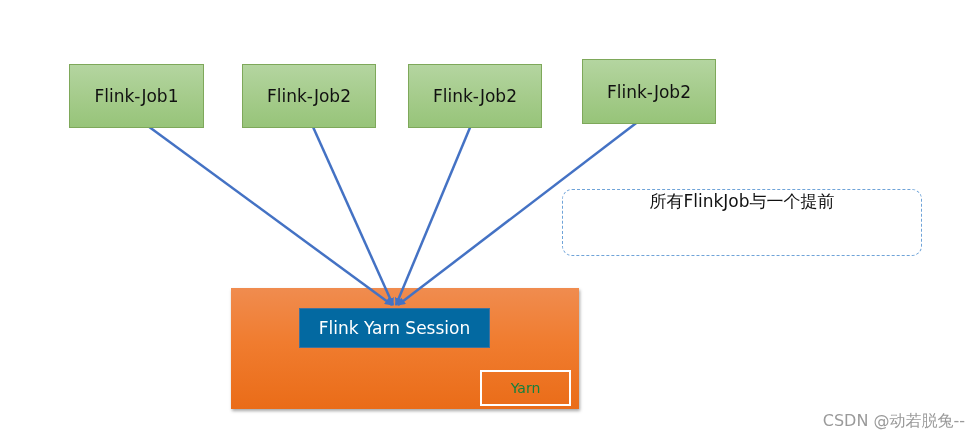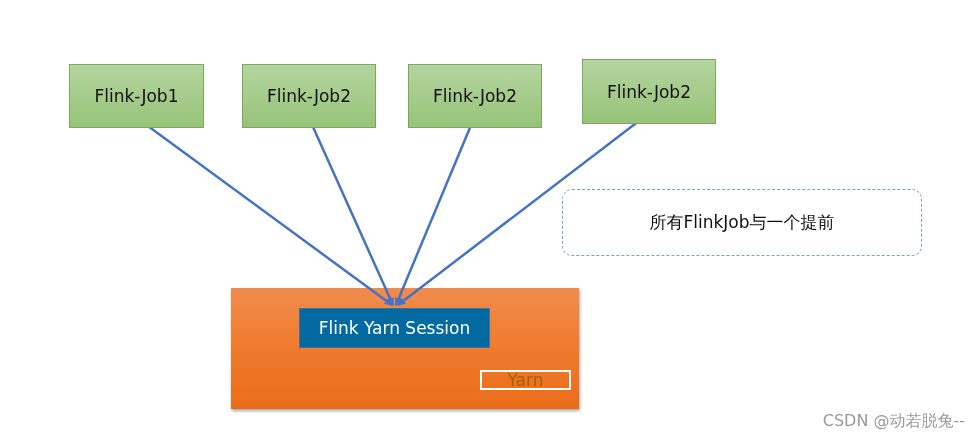--- a/index.html
+++ b/index.html
@@ -22,29 +22,29 @@
     background: linear-gradient(to bottom, #f08c4f 0%, #f07c2f 45%, #ea6c18 100%);
     box-shadow: 1px 2px 3px rgba(0,0,0,0.35);
   }
   .session-box {
     position: absolute; left: 299px; top: 308px; width: 191px; height: 40px;
     box-sizing: border-box; background: #0369a1; border: 1px solid #41719c;
     color: #ffffff; font-size: 17px;
     display: flex; align-items: center; justify-content: center;
   }
   .yarn-label {
-    position: absolute; left: 480px; top: 370px; width: 91px; height: 20px;
-    box-sizing: border-box; border: 2px solid #ffffff; color: #a16207; font-size: 17px;
+    position: absolute; left: 480px; top: 370px; width: 91px; height: 36px;
+    box-sizing: border-box; border: 2px solid #ffffff; color: #15803d; font-size: 14px;
     display: flex; align-items: center; justify-content: center;
   }
   .note {
     position: absolute; left: 562px; top: 189px; width: 360px; height: 67px;
     box-sizing: border-box; border: 1px dashed #6fa3d8; border-radius: 10px;
     color: #111; font-size: 17px; line-height: 23px; text-align: center;
-    display: flex; flex-direction: column; justify-content: center;
+    display: flex; flex-direction: row; justify-content: center;
   }
   .watermark {
     position: absolute; right: 14px; top: 411px; color: #9a9a9a; font-size: 16px;
   }
   svg.lines { position: absolute; left: 0; top: 0; }
 </style>
 </head>
 <body>
 
 <div class="yarn-box"></div>

